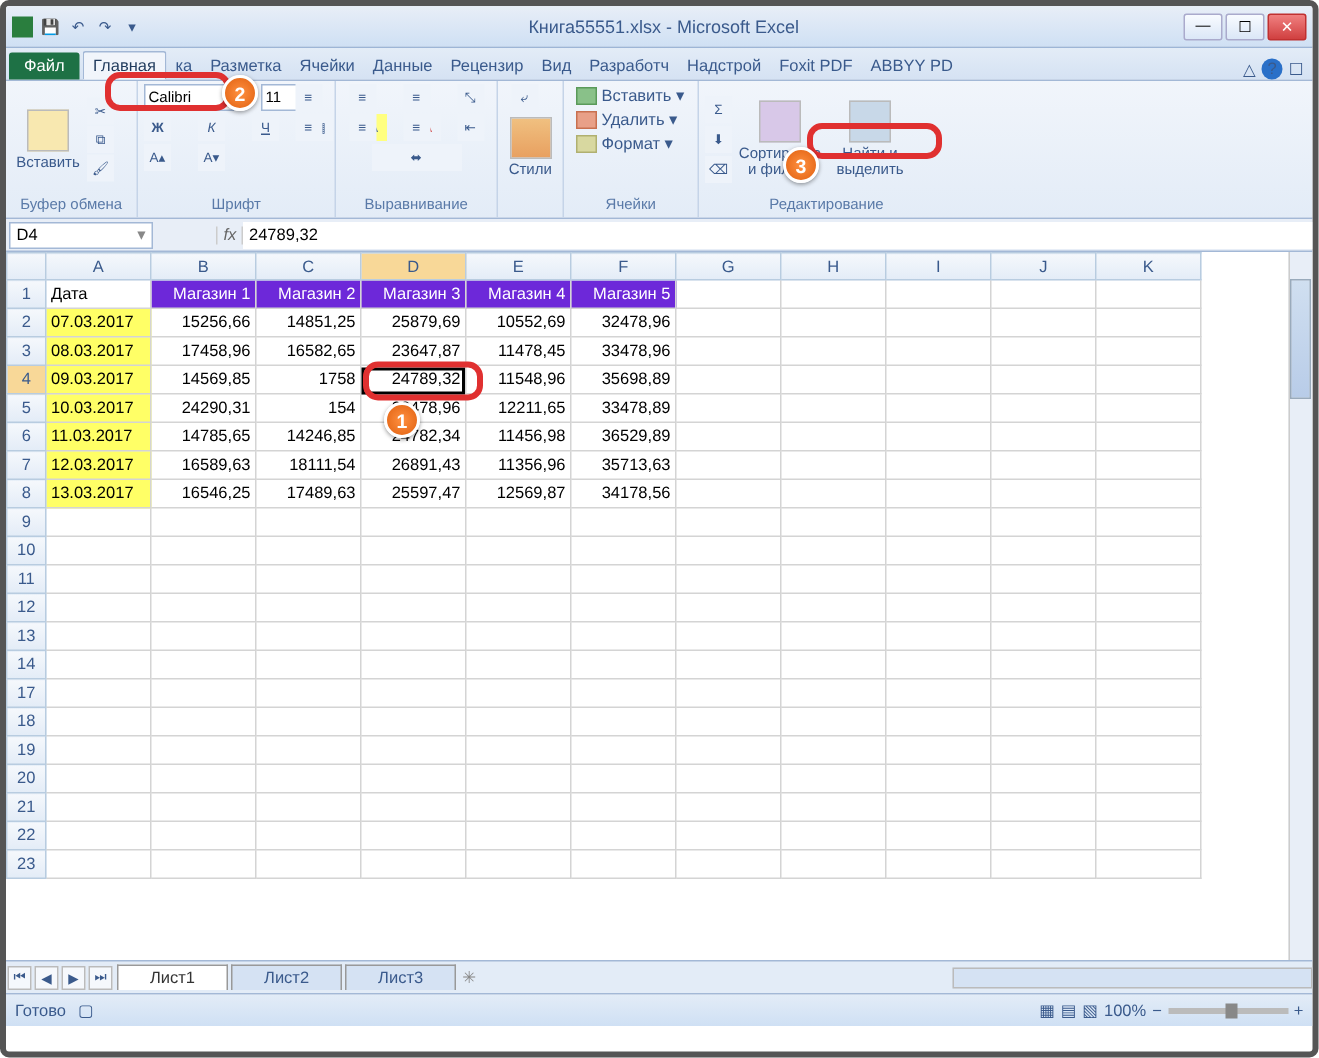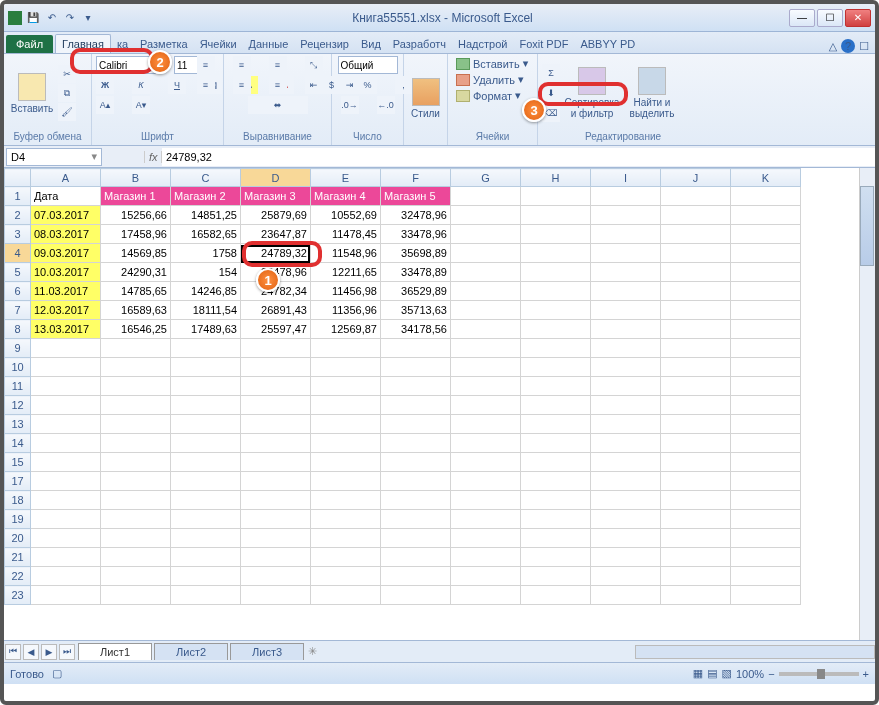--- a/index.html
+++ b/index.html
@@ -38,21 +38,21 @@
 .namebox { width: 96px; height: 18px; border: 1px solid #a3b8d6; background: #fff; margin: 0 2px; font-size: 11px; padding: 0 4px; display: flex; align-items: center; gap: 16px; }
 .fx { width: 18px; font-size: 11px; font-style: italic; color: #666; text-align: center; border-left: 1px solid #ccc; border-right: 1px solid #ccc; padding: 0 4px; }
 .formula-input { flex: 1; height: 18px; border: none; background: #fff; font-size: 11px; padding: 0 4px; }
 .grid-area { position: relative; background: #fff; height: 472px; overflow: hidden; }
 table { border-collapse: collapse; table-layout: fixed; }
 .col-hdr td, .col-hdr th { background: linear-gradient(#f5f8fc,#e3ecf7); border: 1px solid #b8cce0; font-size: 11px; color: #3a5a8c; text-align: center; height: 18px; }
 .row-hdr { background: linear-gradient(#f5f8fc,#e3ecf7); border: 1px solid #b8cce0; font-size: 11px; color: #3a5a8c; text-align: center; width: 26px; }
 .row-hdr.hl { background: #f8d898; }
 .cell { border: 1px solid #d4d4d4; font-size: 11px; padding: 1px 3px; height: 19px; width: 70px; text-align: right; }
 .cell.txt { text-align: left; }
-.hdr-green { background: #ec4899; color: #fff; text-align: left; }
+.hdr-green { background: #6d28d9; color: #fff; text-align: right; }
 .date-yellow { background: #ffff66; text-align: left; }
 .col-hdr td.hl { background: #f8d898; }
 .active-cell { position: absolute; border: 2px solid #000; pointer-events: none; }
 .callout { position: absolute; border: 4px solid #e03030; border-radius: 10px; pointer-events: none; }
 .badge { position: absolute; width: 24px; height: 24px; background: radial-gradient(#ff9040,#e06010); border: 2px solid #fff; border-radius: 50%; color: #fff; font-weight: bold; font-size: 13px; display: flex; align-items: center; justify-content: center; box-shadow: 0 1px 3px rgba(0,0,0,.4); }
 .sheet-tabs { height: 22px; background: #e3ecf7; display: flex; align-items: center; border-top: 1px solid #a3b8d6; font-size: 11px; }
 .sheet-nav { display: flex; }
 .sheet-nav span { width: 16px; height: 16px; display: inline-flex; align-items: center; justify-content: center; color: #3a5a8c; border: 1px solid #bbb; margin: 0 1px; background: #f5f8fc; font-size: 9px; }
 .sheet-tab { padding: 2px 21px; background: #fff; border: 1px solid #999; border-bottom: none; margin-left: 2px; color: #333; }
 .sheet-tab.inactive { background: #d5e2f3; color: #3a5a8c; }
@@ -159,35 +159,20 @@
         <span class="small-btn">≡</span>
         <span class="small-btn">⇤</span>
         <span class="small-btn">⇥</span>
       </div>
       <div class="small-row">
         <span class="small-btn" style="width:60px">⬌</span>
       </div>
     </div>
     <div class="group-label">Выравнивание</div>
   </div>
-  <div class="group" style="width:72px">
-    <div class="group-body" style="flex-direction:column;gap:2px">
-      <input class="font-sel" style="width: 60px;" value="Общий">
-      <div class="small-row">
-        <span class="small-btn">$</span>
-        <span class="small-btn">%</span>
-        <span class="small-btn">,</span>
-      </div>
-      <div class="small-row">
-        <span class="small-btn">.0→</span>
-        <span class="small-btn">←.0</span>
-      </div>
-    </div>
-    <div class="group-label">Число</div>
-  </div>
   <div class="group" style="width:44px">
     <div class="group-body">
       <div class="big-btn">
         <div class="ico" style="background:linear-gradient(#f0c080,#e8a060)"></div>
         <span>Стили</span>
       </div>
     </div>
     <div class="group-label"></div>
   </div>
   <div class="group" style="width:90px">
@@ -447,34 +432,20 @@
           <td class="cell"></td>
           <td class="cell"></td>
           <td class="cell"></td>
           <td class="cell"></td>
           <td class="cell"></td>
           <td class="cell"></td>
           <td class="cell"></td>
           <td class="cell"></td>
         </tr>
         <tr>
-          <td class="row-hdr">15</td>
-          <td class="cell"></td>
-          <td class="cell"></td>
-          <td class="cell"></td>
-          <td class="cell"></td>
-          <td class="cell"></td>
-          <td class="cell"></td>
-          <td class="cell"></td>
-          <td class="cell"></td>
-          <td class="cell"></td>
-          <td class="cell"></td>
-          <td class="cell"></td>
-        </tr>
-        <tr>
           <td class="row-hdr">17</td>
           <td class="cell"></td>
           <td class="cell"></td>
           <td class="cell"></td>
           <td class="cell"></td>
           <td class="cell"></td>
           <td class="cell"></td>
           <td class="cell"></td>
           <td class="cell"></td>
           <td class="cell"></td>

